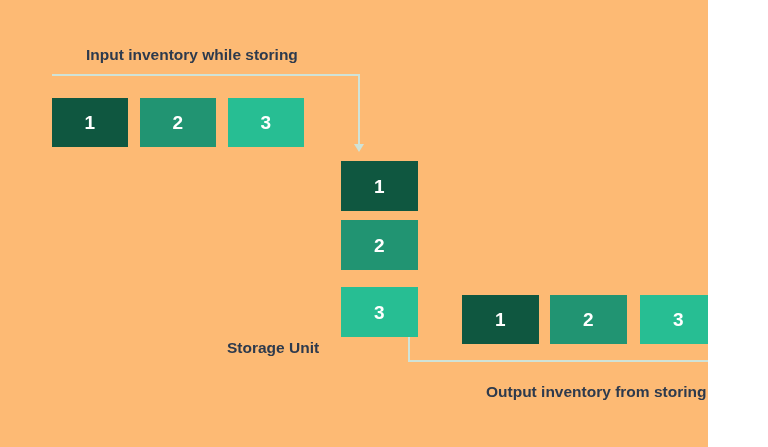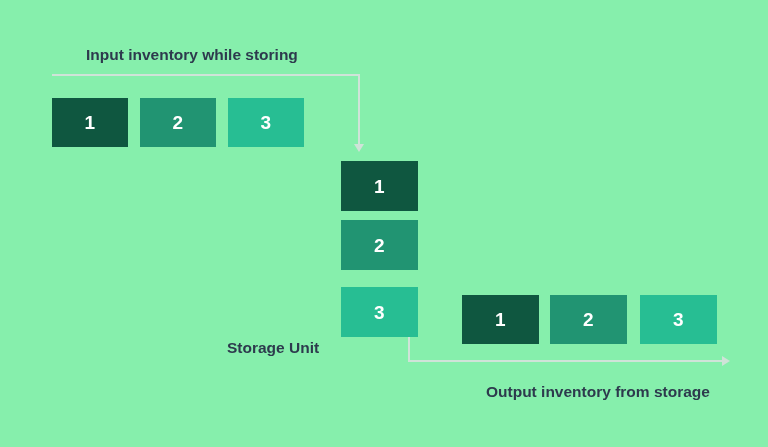--- a/index.html
+++ b/index.html
@@ -5,23 +5,23 @@
   html, body {
     margin: 0;
     padding: 0;
     background: #ffffff;
   }
   body {
     font-family: "Liberation Sans", sans-serif;
   }
   #canvas {
     position: relative;
-    width: 768px;
+    width: 708px;
     height: 447px;
-    background: #86efac;
+    background: #fdba74;
     overflow: hidden;
   }
   .box {
     position: absolute;
     display: flex;
     align-items: center;
     justify-content: center;
     color: #ffffff;
     font-family: "Liberation Sans", sans-serif;
     font-size: 19px;
@@ -101,15 +101,15 @@
   <div class="box" style="left:462px; top:295px; width:77px; height:49px; background:#0f5740;">
     <span>1</span>
   </div>
   <div class="box" style="left:550px; top:295px; width:77px; height:49px; background:#219472;">
     <span>2</span>
   </div>
   <div class="box" style="left:640px; top:295px; width:77px; height:49px; background:#27be93;">
     <span>3</span>
   </div>
 
-  <div class="label" style="left:486px; top:384px;">Output inventory from storage</div>
+  <div class="label" style="left:486px; top:384px;">Output inventory from storing</div>
 
 </div>
 
 </body></html>

